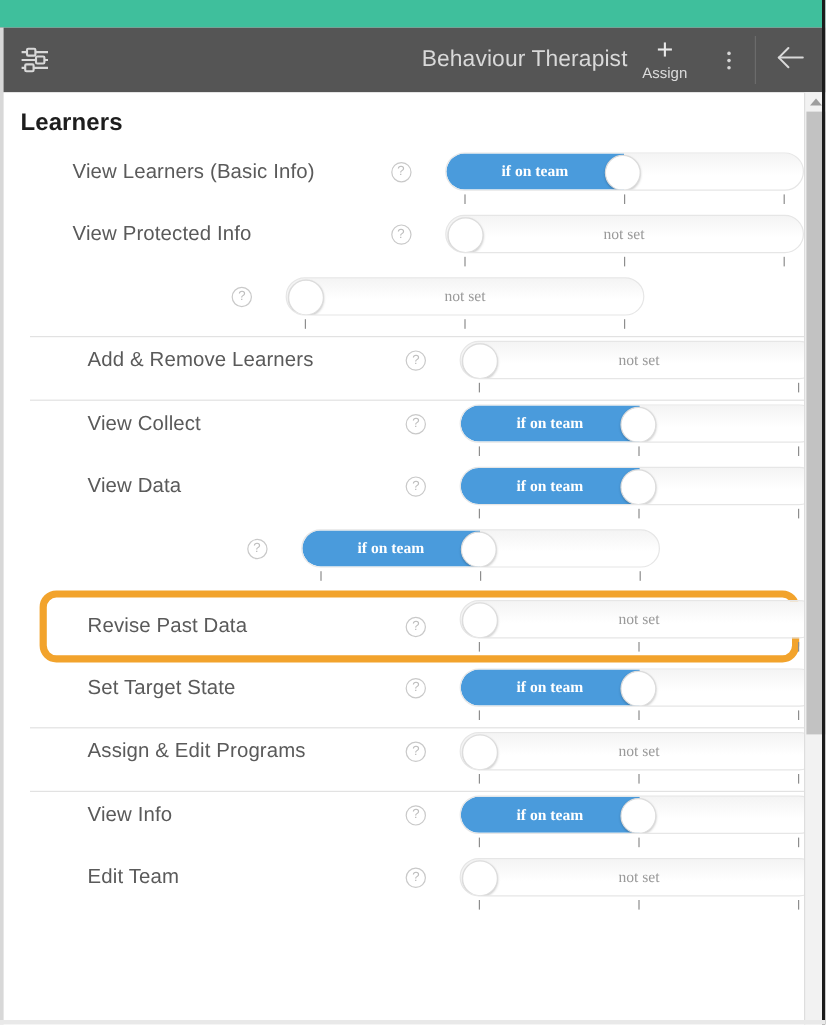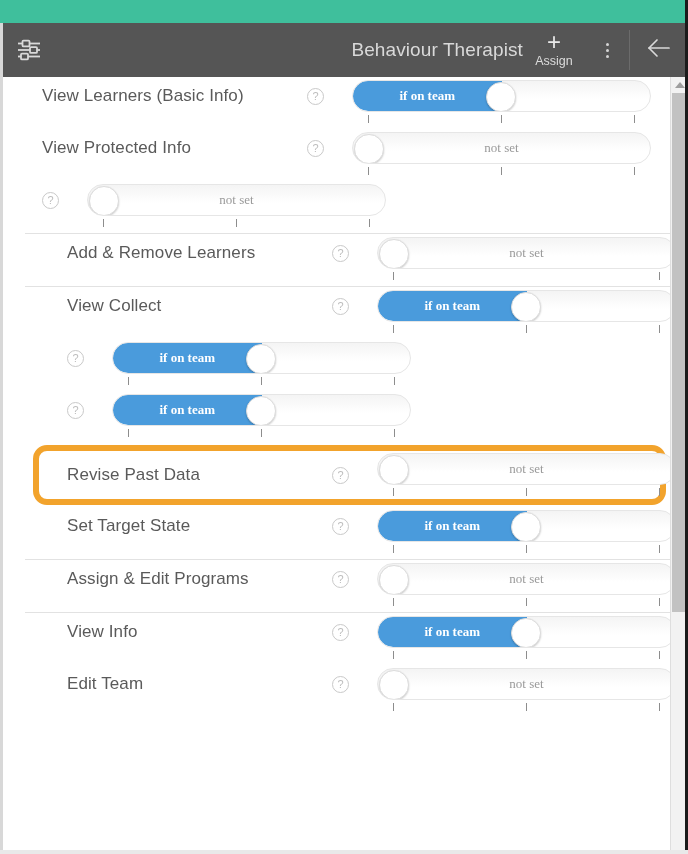--- a/index.html
+++ b/index.html
@@ -151,20 +151,21 @@
     border-top: 1px solid #e2e2e2;
     margin-left: 25px;
   }
 
   .perm-row {
     position: relative;
     display: flex;
     align-items: flex-start;
     height: 52px;
     padding-left: 42px;
+    justify-content: center;
   }
 
   .perm-row.highlighted {
     height: 64px;
     align-items: center;
   }
 
   .perm-row .hl-box {
     position: absolute;
     left: 8px; right: 22px;
@@ -375,20 +376,21 @@
               <line x1="23" y1="11" x2="3" y2="11"></line>
               <polyline points="11,3 3,11 11,19"></polyline>
             </g>
           </svg>
         </span>
       </div>
     </div>
   </div>
 
   <div class="content">
+    <div class="section-title">Learners</div>
     <div id="groups">
         <div class="perm-group">
           <div class="perm-row">
             <div class="perm-label">View Learners (Basic Info)</div>
             <div class="help-icon">?</div>
             <div class="slider-wrap">
               <div class="slider-track">
                 <div class="slider-fill"></div>
                 <div class="slider-value on">if on team</div>
                 <div class="slider-knob pos-mid"></div>
@@ -457,20 +459,21 @@
                 <div class="slider-knob pos-mid"></div>
               </div>
               <div class="slider-ticks">
                 <b class="t-left"></b>
                 <b class="t-mid"></b>
                 <b class="t-right"></b>
               </div>
             </div>
           </div>
           <div class="perm-row">
+            <div class="perm-label">View Data</div>
             <div class="help-icon">?</div>
             <div class="slider-wrap">
               <div class="slider-track">
                 <div class="slider-fill"></div>
                 <div class="slider-value on">if on team</div>
                 <div class="slider-knob pos-mid"></div>
               </div>
               <div class="slider-ticks">
                 <b class="t-left"></b>
                 <b class="t-mid"></b>

